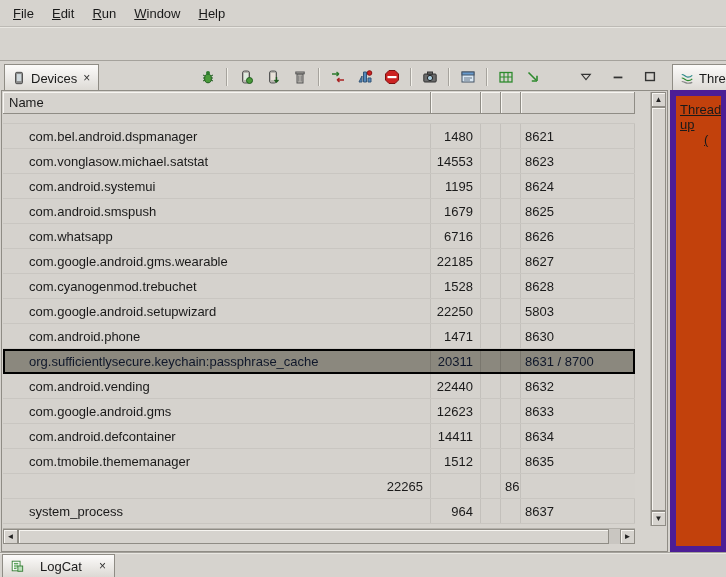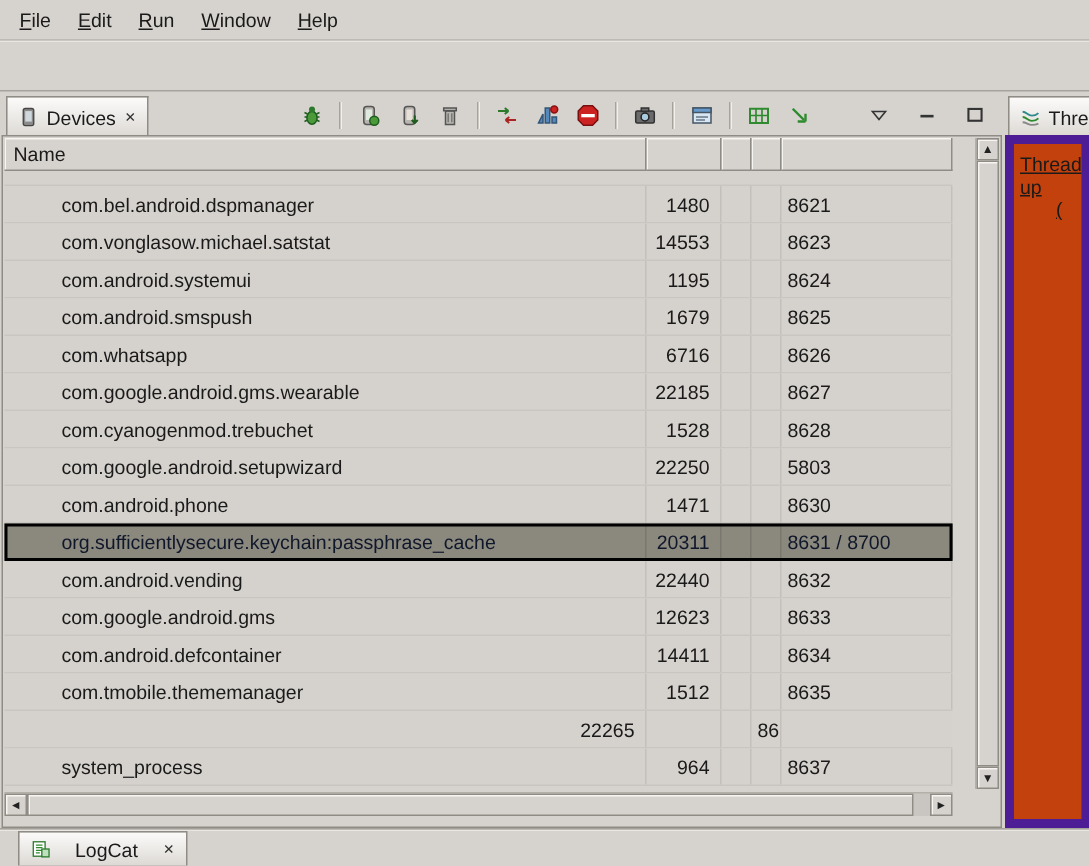--- a/index.html
+++ b/index.html
@@ -37,21 +37,21 @@
 
   
   .table-area{position:absolute;top:29px;left:0;right:0;bottom:0;border:1px solid #8f8c85;background:#d6d3ce;}
   .thead{position:absolute;top:1px;left:1px;width:632px;height:22px;display:grid;grid-template-columns:428px 50px 20px 20px 1fr;background:#d6d3ce;}
   .hcell{border-right:1px solid #8f8c85;border-bottom:1px solid #8f8c85;box-shadow:inset 1px 1px 0 #f7f5f1;display:flex;align-items:center;padding-left:6px;overflow:hidden;}
 
   .rows{position:absolute;top:23px;left:1px;width:632px;}
   .partial-row{height:9px;border-bottom:1px solid #c9c6c1;background:#d5d2cd;}
   .trow{height:24px;border-bottom:1px solid #c9c6c1;display:grid;grid-template-columns:428px 50px 20px 20px 1fr;background:#d5d2cd;}
   .tcell{border-right:1px solid #c3c0bb;display:flex;align-items:center;overflow:hidden;white-space:nowrap;}
-  .c-name{padding-left:38px;}
+  .c-name{padding-left:26px;}
   .c-pid{justify-content:flex-end;padding-right:7px;}
   .c-port{padding-left:4px;}
   .trow.selected{background:#8b887e;color:#0f172a;outline:2px solid #000;outline-offset:-2px;}
   .trow.selected .tcell{border-right-color:#7a776e;}
 
   
   .vsb{position:absolute;top:1px;right:1px;width:15px;height:434px;background:#c9c6c1;border-left:1px solid #b3b0aa;}
   .sb-btn{position:absolute;left:0;width:15px;height:15px;background:#d6d3ce;border:1px solid #8f8c85;box-shadow:inset 1px 1px 0 #f7f5f1;
           display:flex;align-items:center;justify-content:center;font-size:8px;color:#222;box-sizing:border-box;}
   .vsb .up{top:0;}
@@ -66,21 +66,21 @@
 
   
   .threads-panel{position:absolute;top:61px;left:670px;right:0;height:491px;overflow:hidden;}
   .threads-tabbar{position:relative;height:29px;overflow:hidden;}
   .threads-tabbar .tab{margin-left:2px;margin-top:3px;border-bottom:none;height:26px;}
   .threads-content{position:absolute;top:29px;left:0;right:-1px;bottom:0;border:6px solid #4c1d95;background:#c2410c;padding:6px 0 0 4px;overflow:hidden;text-decoration:underline;}
   .threads-line2{margin-left:24px;}
 
   
   .bottom-bar{position:absolute;top:552px;left:0;right:0;height:25px;border-top:1px solid #a5a29c;box-shadow:inset 0 1px 0 #e9e7e2;}
-  .bottom-bar .tab{margin-left:12px;margin-top:1px;height:22px;gap:16px;}
+  .bottom-bar .tab{margin-left:2px;margin-top:1px;height:22px;gap:16px;}
 </style>
 </head>
 <body>
 
 <div class="menubar">
   <span class="menu-item">File</span>
   <span class="menu-item">Edit</span>
   <span class="menu-item">Run</span>
   <span class="menu-item">Window</span>
   <span class="menu-item">Help</span>

